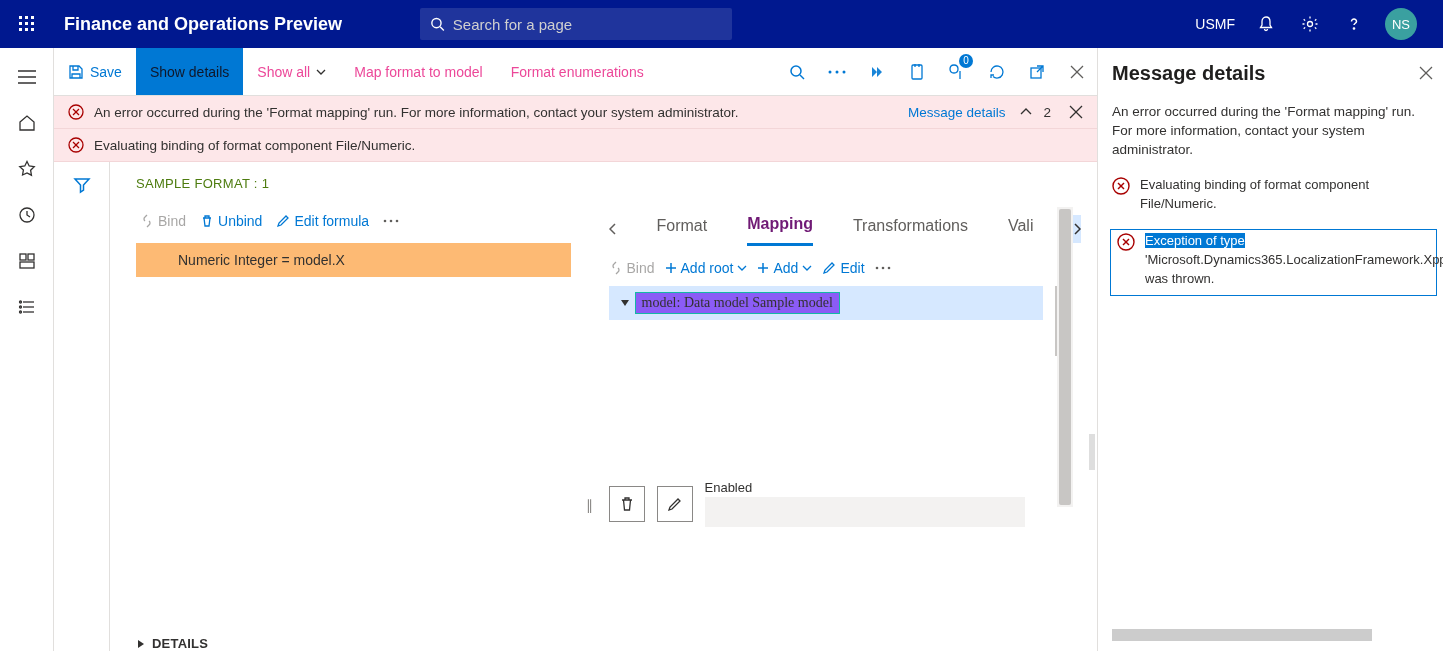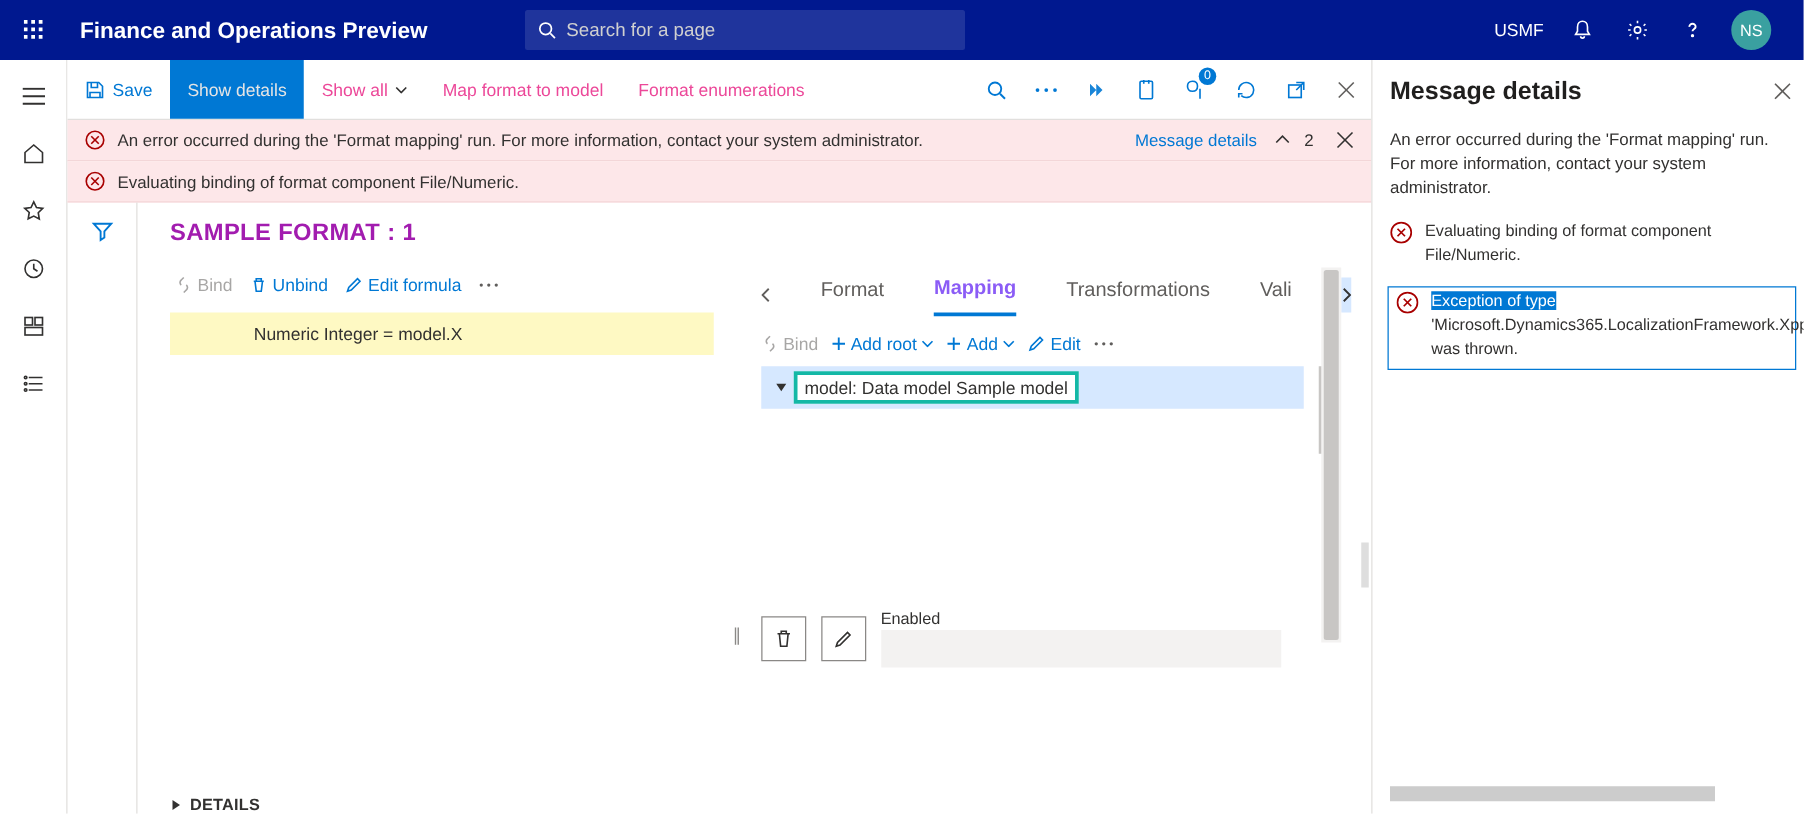--- a/index.html
+++ b/index.html
@@ -2,88 +2,88 @@
 <html><head>
 <meta charset="utf-8">
 <style>
 * { margin: 0; padding: 0; box-sizing: border-box; font-family: "Segoe UI", -apple-system, sans-serif; }
 body { width: 1443px; height: 651px; overflow: hidden; background: #fff; font-size: 14px; color: #323130; }
 
 
 .topnav { height: 48px; background: #00188f; color: #fff; display: flex; align-items: center; }
 .waffle { width: 54px; display: flex; align-items: center; justify-content: center; cursor: pointer; }
 .app-title { font-size: 18px; font-weight: 600; padding: 0 10px; }
-.searchbox { margin-left: 68px; background: rgba(255,255,255,0.12); border-radius: 2px; display: flex; align-items: center; width: 352px; height: 32px; padding: 0 10px; }
+.searchbox { margin-left: 68px; background: rgba(255,255,255,0.12); border-radius: 2px; display: flex; align-items: center; width: 312px; height: 32px; padding: 0 10px; }
 .searchbox input { background: transparent; border: none; outline: none; color: #fff; font-size: 15px; margin-left: 8px; width: 100%; }
 .searchbox input::placeholder { color: #d0d0d0; }
 .spacer { flex: 1; }
 .nav-right { display: flex; align-items: center; gap: 2px; padding-right: 18px; }
 .nav-icon { width: 42px; height: 48px; display:flex; align-items:center; justify-content:center; cursor:pointer; }
 .company { font-size: 14px; padding: 0 8px; }
 .avatar { width: 32px; height: 32px; border-radius: 50%; background: #3aa0a0; color:#fff; display:flex; align-items:center; justify-content:center; font-size:13px; margin: 0 8px; }
 
 .main-layout { display: flex; height: calc(651px - 48px); }
 
 
 .leftrail { width: 54px; border-right: 1px solid #e1dfdd; display: flex; flex-direction: column; align-items: center; padding-top: 10px; gap: 8px; background:#fff; }
 .rail-btn { width: 44px; height: 38px; display:flex; align-items:center; justify-content:center; cursor:pointer; color:#323130; border-radius:2px; }
 
 
 .center { flex: 1; display: flex; flex-direction: column; min-width: 0; }
 
 
 .actionbar { height: 48px; border-bottom: 1px solid #e1dfdd; display:flex; align-items:stretch; background:#fff; }
 .ab-btn { display:flex; align-items:center; padding: 0 14px; font-size:14px; color:#ec4899; cursor:pointer; gap:6px; }
-.ab-btn.primary { background:#0078d4; color:#e5e5e5; }
+.ab-btn.primary { background:#0078d4; color:#0f172a; }
 .ab-btn.save { color:#0078d4; }
 .ab-btn svg { flex-shrink:0; }
 .ab-right { margin-left:auto; display:flex; align-items:center; }
 .ab-iconbtn { width:40px; height:48px; display:flex; align-items:center; justify-content:center; cursor:pointer; color:#0078d4; position:relative; }
 .ab-iconbtn.gray { color:#605e5c; }
 .badge { position:absolute; top:6px; right:4px; background:#0078d4; color:#fff; border-radius:8px; font-size:10px; padding:0 4px; min-width:14px; height:14px; display:flex; align-items:center; justify-content:center; }
 
 
 .banner { background:#fde7e9; border-bottom:1px solid #f3d6d8; display:flex; align-items:center; padding:8px 14px; font-size:13.5px; }
 .banner .icon-err { color:#a80000; margin-right:10px; }
 .banner-link { color:#0078d4; cursor:pointer; margin-left:auto; margin-right:14px; }
 .banner-ctrl { display:flex; align-items:center; gap:10px; color:#323130; }
 
 
 .body-split { display:flex; flex:1; min-height:0; }
 .filter-col { width:56px; border-right:1px solid #e1dfdd; display:flex; justify-content:center; padding-top:14px; }
 .workspace { flex:1; display:flex; flex-direction:column; padding:14px 20px 0 26px; min-width:0; overflow:hidden; }
-.breadcrumb { font-size:19px; letter-spacing:.3px; color:#a21caf;font-weight:bold; }
+.breadcrumb { font-size:13px; letter-spacing:.3px; color:#4d7c0f; }
 .page-title { font-size:26px; font-weight:400; margin-top:4px; }
 
 .two-pane { display:flex; margin-top:20px; gap:16px; flex:1; min-height:0; }
 .pane { flex:1; min-width:0; position:relative; }
 .pane-left { max-width:460px; }
 
 .formula-bar { display:flex; align-items:center; gap:6px; color:#605e5c; font-size:14px; margin-bottom:12px; }
 .fb-item { display:flex; align-items:center; gap:4px; padding:2px 4px; cursor:pointer; }
 .fb-item.disabled { opacity:.55; cursor:default; }
 .fb-item.blue { color:#0078d4; }
 
-.sel-row { background:#fef9c3; padding:9px 12px 9px 67px; font-size:14px; }
+.sel-row { background:#fdba74; padding:9px 12px 9px 42px; font-size:14px; }
 
 .tabs { display:flex; align-items:center; gap:40px; font-size:16px; color:#605e5c; border-bottom:none; position:relative; }
 .tabs .tab { padding:4px 0 10px; cursor:pointer; white-space:nowrap; }
-.tabs .tab.active { color:#8b5cf6; border-bottom:3px solid #0078d4; font-weight:600; }
+.tabs .tab.active { color:#701a75; border-bottom:3px solid #0078d4; font-weight:600; }
 .tabs .tabnav { width:22px; height:28px; display:flex; align-items:center; justify-content:center; cursor:pointer; color:#605e5c; }
 .tabs .tabnav.next { background:#d6e8ff; }
 
 .map-toolbar { display:flex; align-items:center; gap:10px; margin:14px 0 10px; font-size:14px; color:#605e5c; }
 .map-toolbar .mt-item { display:flex; align-items:center; gap:4px; cursor:pointer; }
 .map-toolbar .mt-item.blue { color:#0078d4; }
 
 .tree-row { display:flex; align-items:center; height:34px; padding-left:6px; }
 .tree-row.sel { background:#d6e8ff; }
 .tree-caret { width:20px; display:flex; justify-content:center; color:#323130; }
 .tree-label { padding:2px 6px; }
-.tree-row.sel .tree-label { border:3px solid #14b8a6; background:#ffffff; }
+.tree-row.sel .tree-label { border:1px solid #14b8a6; background:#8b5cf6;font-family:Liberation Serif, serif; }
 .tree-row.child { padding-left:46px; }
 
 .bottom-actions { display:flex; align-items:center; gap:12px; margin-top:160px; }
 .sq-btn { width:36px; height:36px; border:1px solid #8a8886; display:flex; align-items:center; justify-content:center; cursor:pointer; background:#fff; }
 .enabled-block { display:flex; flex-direction:column; font-size:13px; color:#323130; }
 .enabled-field { background:#f3f2f1; width:320px; height:30px; margin-top:2px; }
 
 .details-row { margin-top:18px; display:flex; align-items:center; gap:6px; font-size:13px; font-weight:700; letter-spacing:.2px; }
 .vscroll { position:absolute; right:0; top:0; width:16px; height:300px; background:#f3f2f1; }
 .vscroll::after { content:""; position:absolute; top:2px; left:2px; width:12px; height:296px; background:#c8c6c4; border-radius:2px; }

